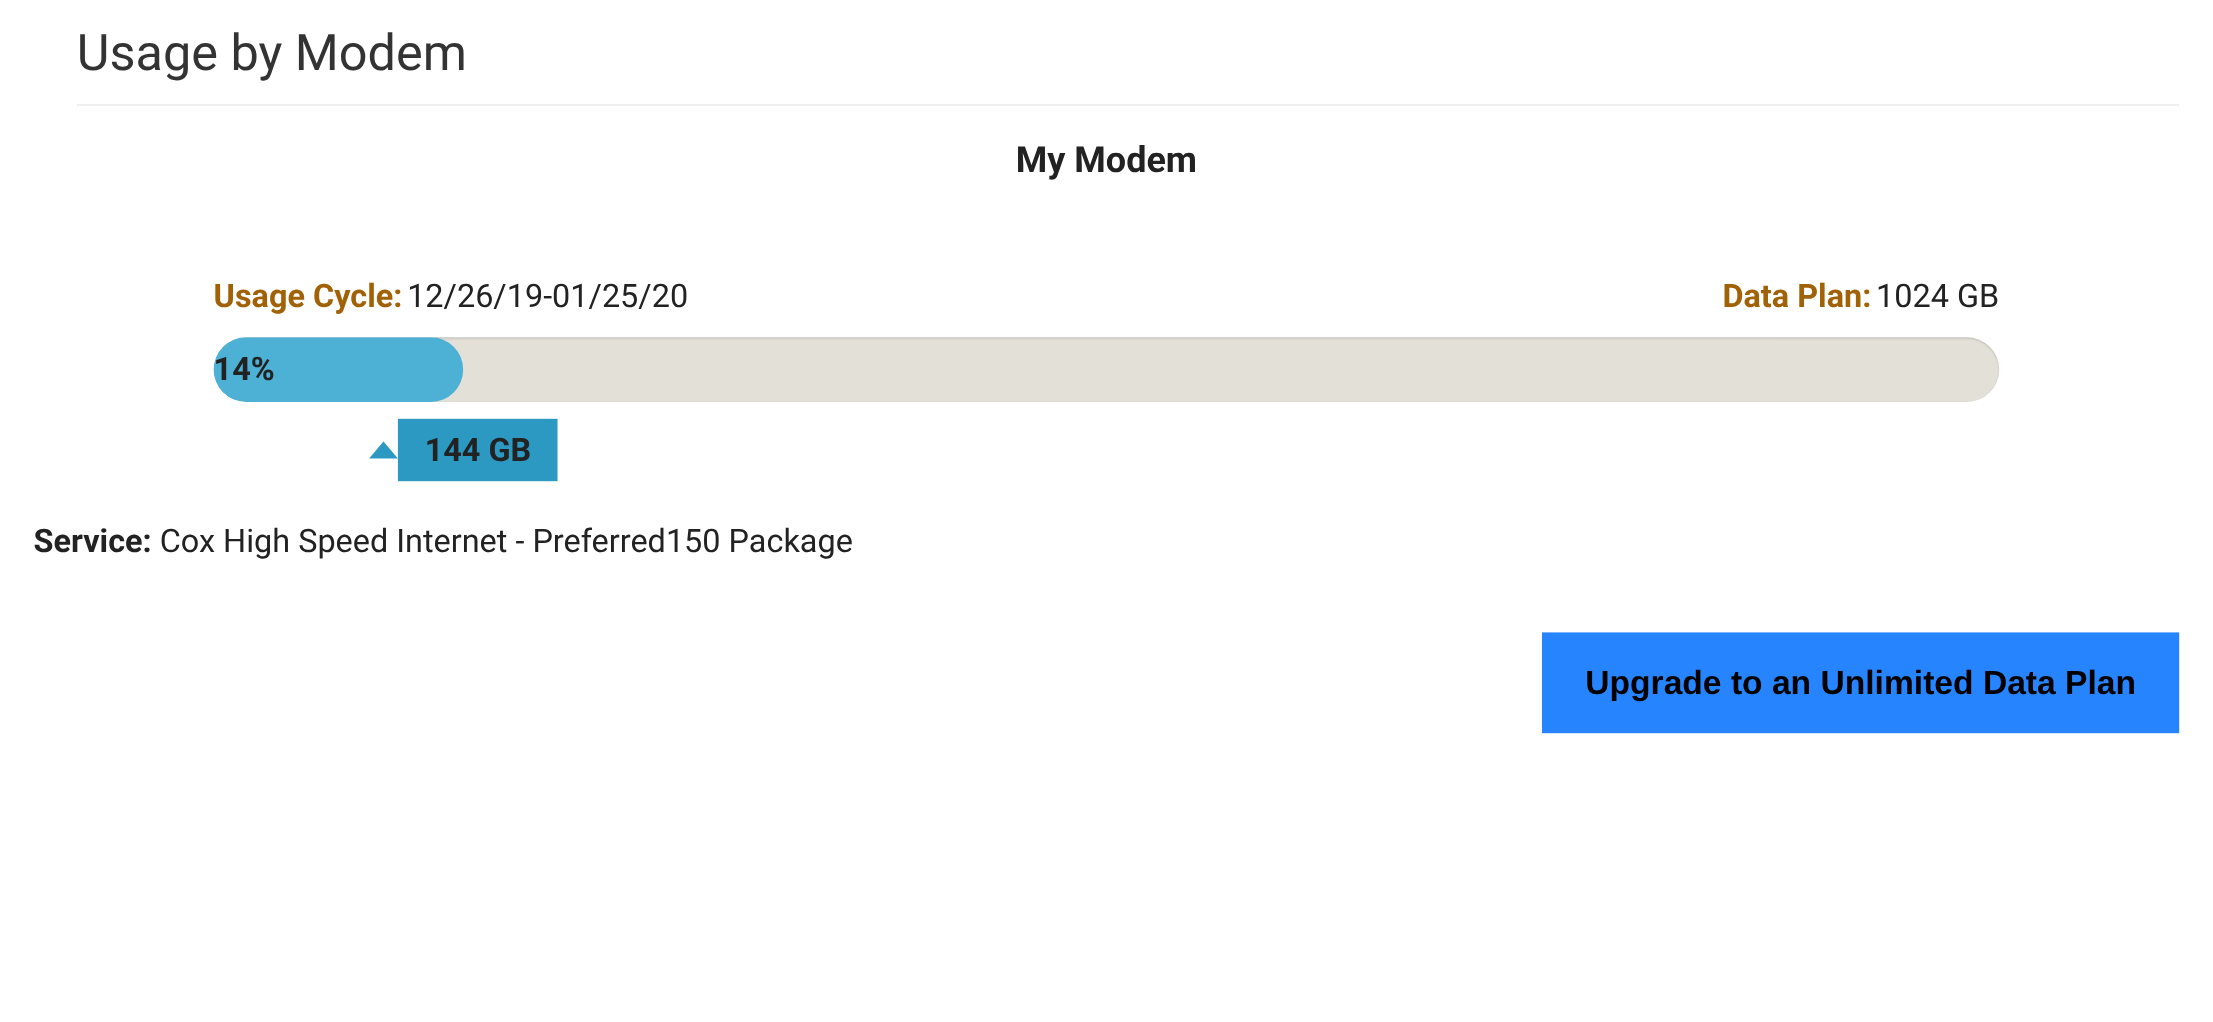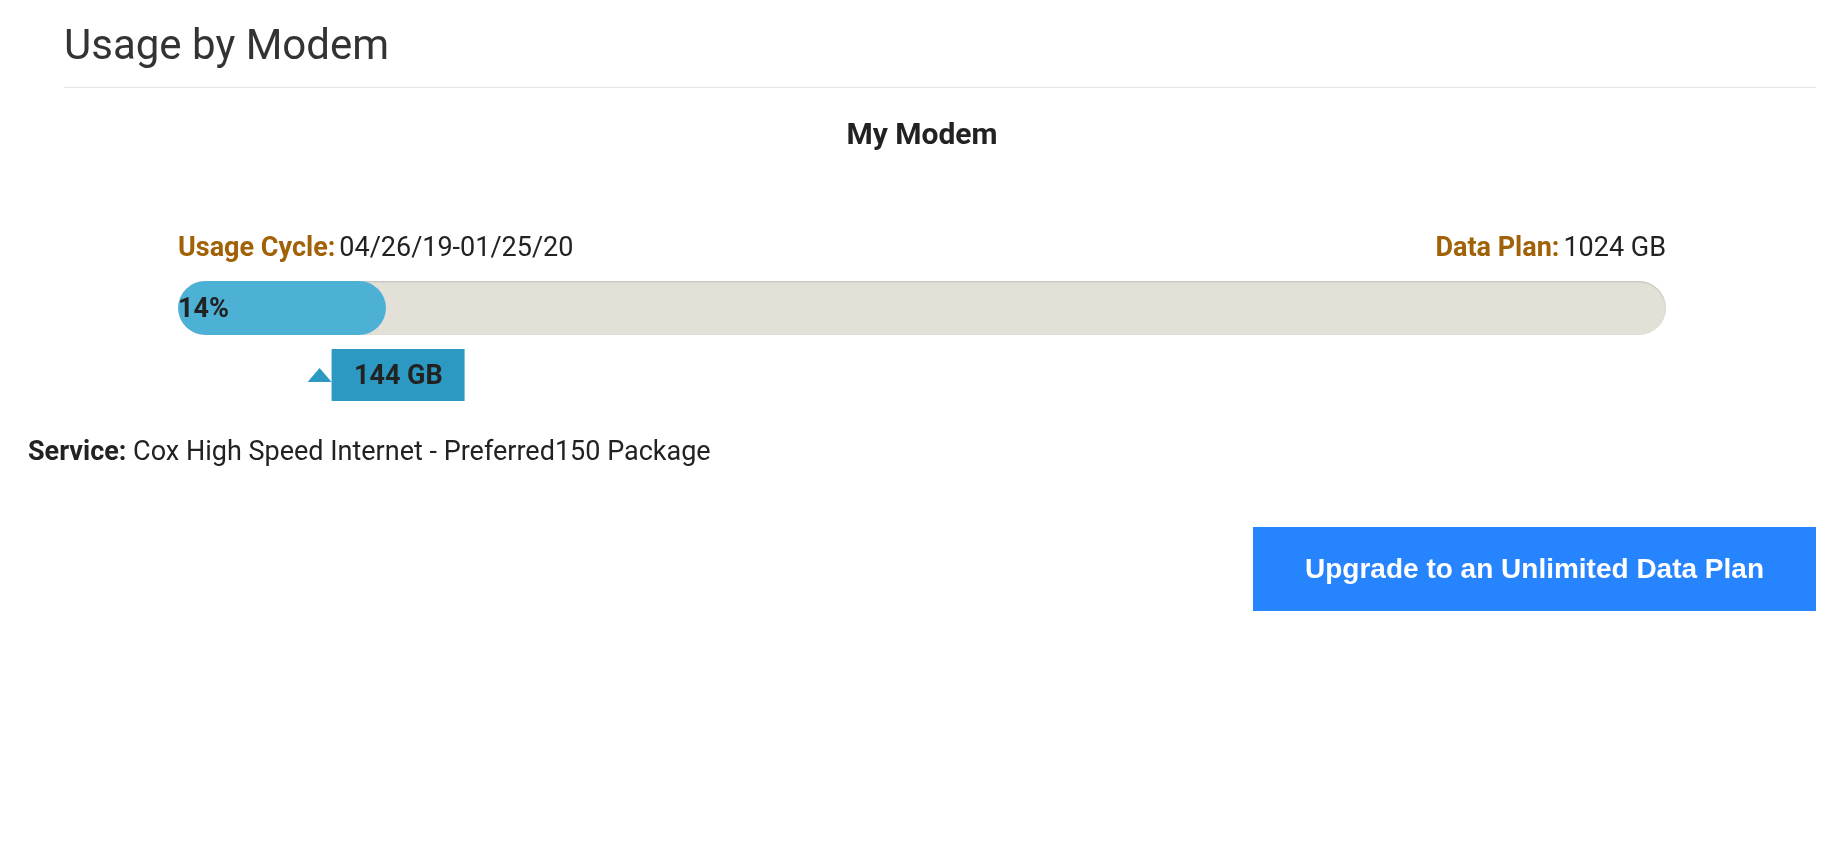--- a/index.html
+++ b/index.html
@@ -109,41 +109,41 @@
   }
   .service-value, .usage-asof-value {
     font-weight: 400;
   }
   .button-row {
     display: flex;
     justify-content: flex-end;
   }
   .upgrade-btn {
     background: #2684ff;
-    color: #ffffff;
+    color: #000000;
     font-size: 28px;
     font-weight: 700;
     border: none;
-    padding: 26px 52px;
+    padding: 26px 36px;
     cursor: pointer;
   }
 </style>
 </head>
 <body>
 
 <h1 class="page-title">Usage by Modem</h1>
 
 <h2 class="modem-title">My Modem</h2>
 
 <div class="usage-section">
   <div class="usage-row">
     <div>
       <span class="usage-cycle-label">Usage Cycle:</span>
       <span> </span>
-      <span class="usage-cycle-value">04/26/19-01/25/20</span>
+      <span class="usage-cycle-value">12/26/19-01/25/20</span>
     </div>
     <div>
       <span class="data-plan-label">Data Plan:</span>
       <span> </span>
       <span class="data-plan-value">1024 GB</span>
     </div>
   </div>
 
   <div class="progress-container">
     <div class="progress-track">

